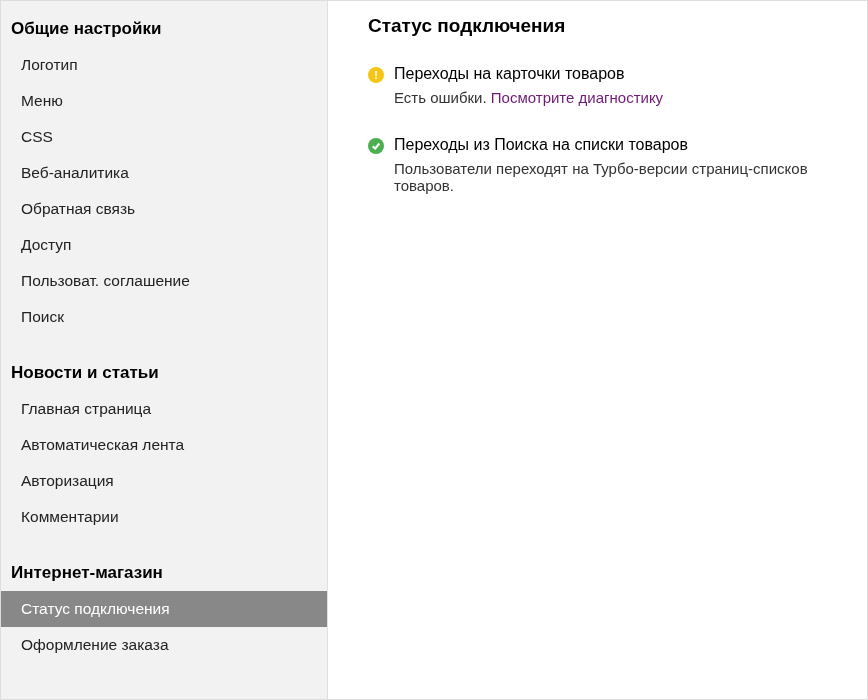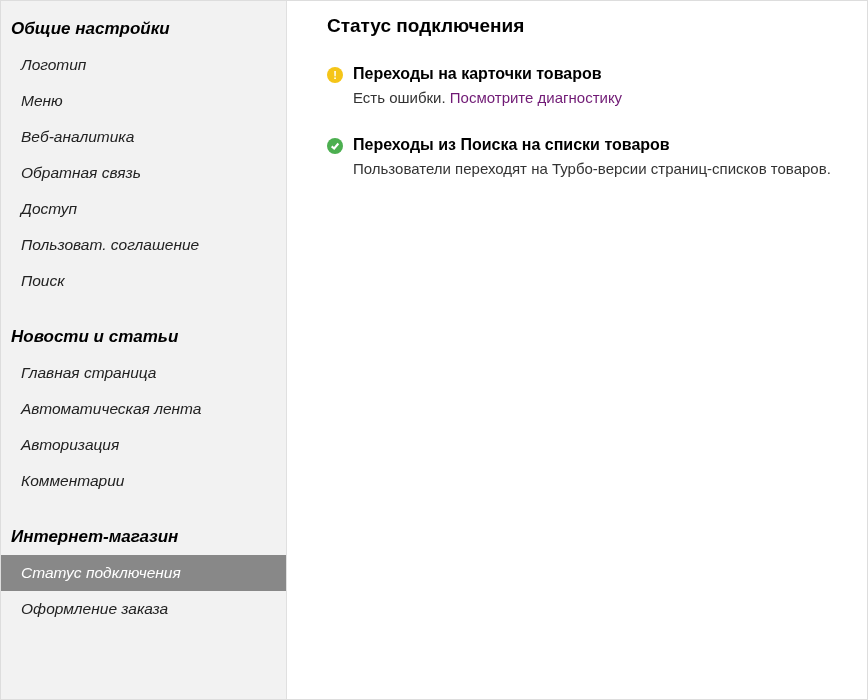--- a/index.html
+++ b/index.html
@@ -7,26 +7,25 @@
       font-family: Arial, Helvetica, sans-serif;
       font-size: 15px;
       color: #222;
       width: 868px;
       height: 700px;
       display: flex;
       border: 1px solid #ddd;
       background: #fff;
     }
     .sidebar {
-      width: 286px;
+      width: 327px;
       background: #f2f2f2;
       border-right: 1px solid #e0e0e0;
       overflow: hidden;
       padding-top: 8px;
-      font-style: italic;
     }
     .section-header {
       font-weight: bold;
       font-size: 17px;
       padding: 10px 10px 8px 10px;
       color: #000;
     }
     .nav-item {
       padding: 9px 10px 9px 20px;
       color: #222;
@@ -83,21 +82,21 @@
       background: #4caf50;
     }
     .status-icon.success svg {
       width: 10px;
       height: 10px;
       fill: none;
       stroke: #fff;
       stroke-width: 2.5;
     }
     .status-title {
-      font-weight: bold;
+      font-weight: normal;
       font-size: 16px;
       color: #000;
     }
     .status-desc {
       font-size: 15px;
       color: #333;
       margin-top: 6px;
       margin-left: 26px;
     }
     .link {
@@ -106,20 +105,21 @@
     }
   </style>
 </head>
 <body>
 
 <div class="sidebar">
 
   <div class="section-header">Общие настройки</div>
   <div class="nav-item">Логотип</div>
   <div class="nav-item">Меню</div>
+  <div class="nav-item">CSS</div>
   <div class="nav-item">Веб-аналитика</div>
   <div class="nav-item">Обратная связь</div>
   <div class="nav-item">Доступ</div>
   <div class="nav-item">Пользоват. соглашение</div>
   <div class="nav-item">Поиск</div>
 
   <div class="section-gap"></div>
 
   <div class="section-header">Новости и статьи</div>
   <div class="nav-item">Главная страница</div>

